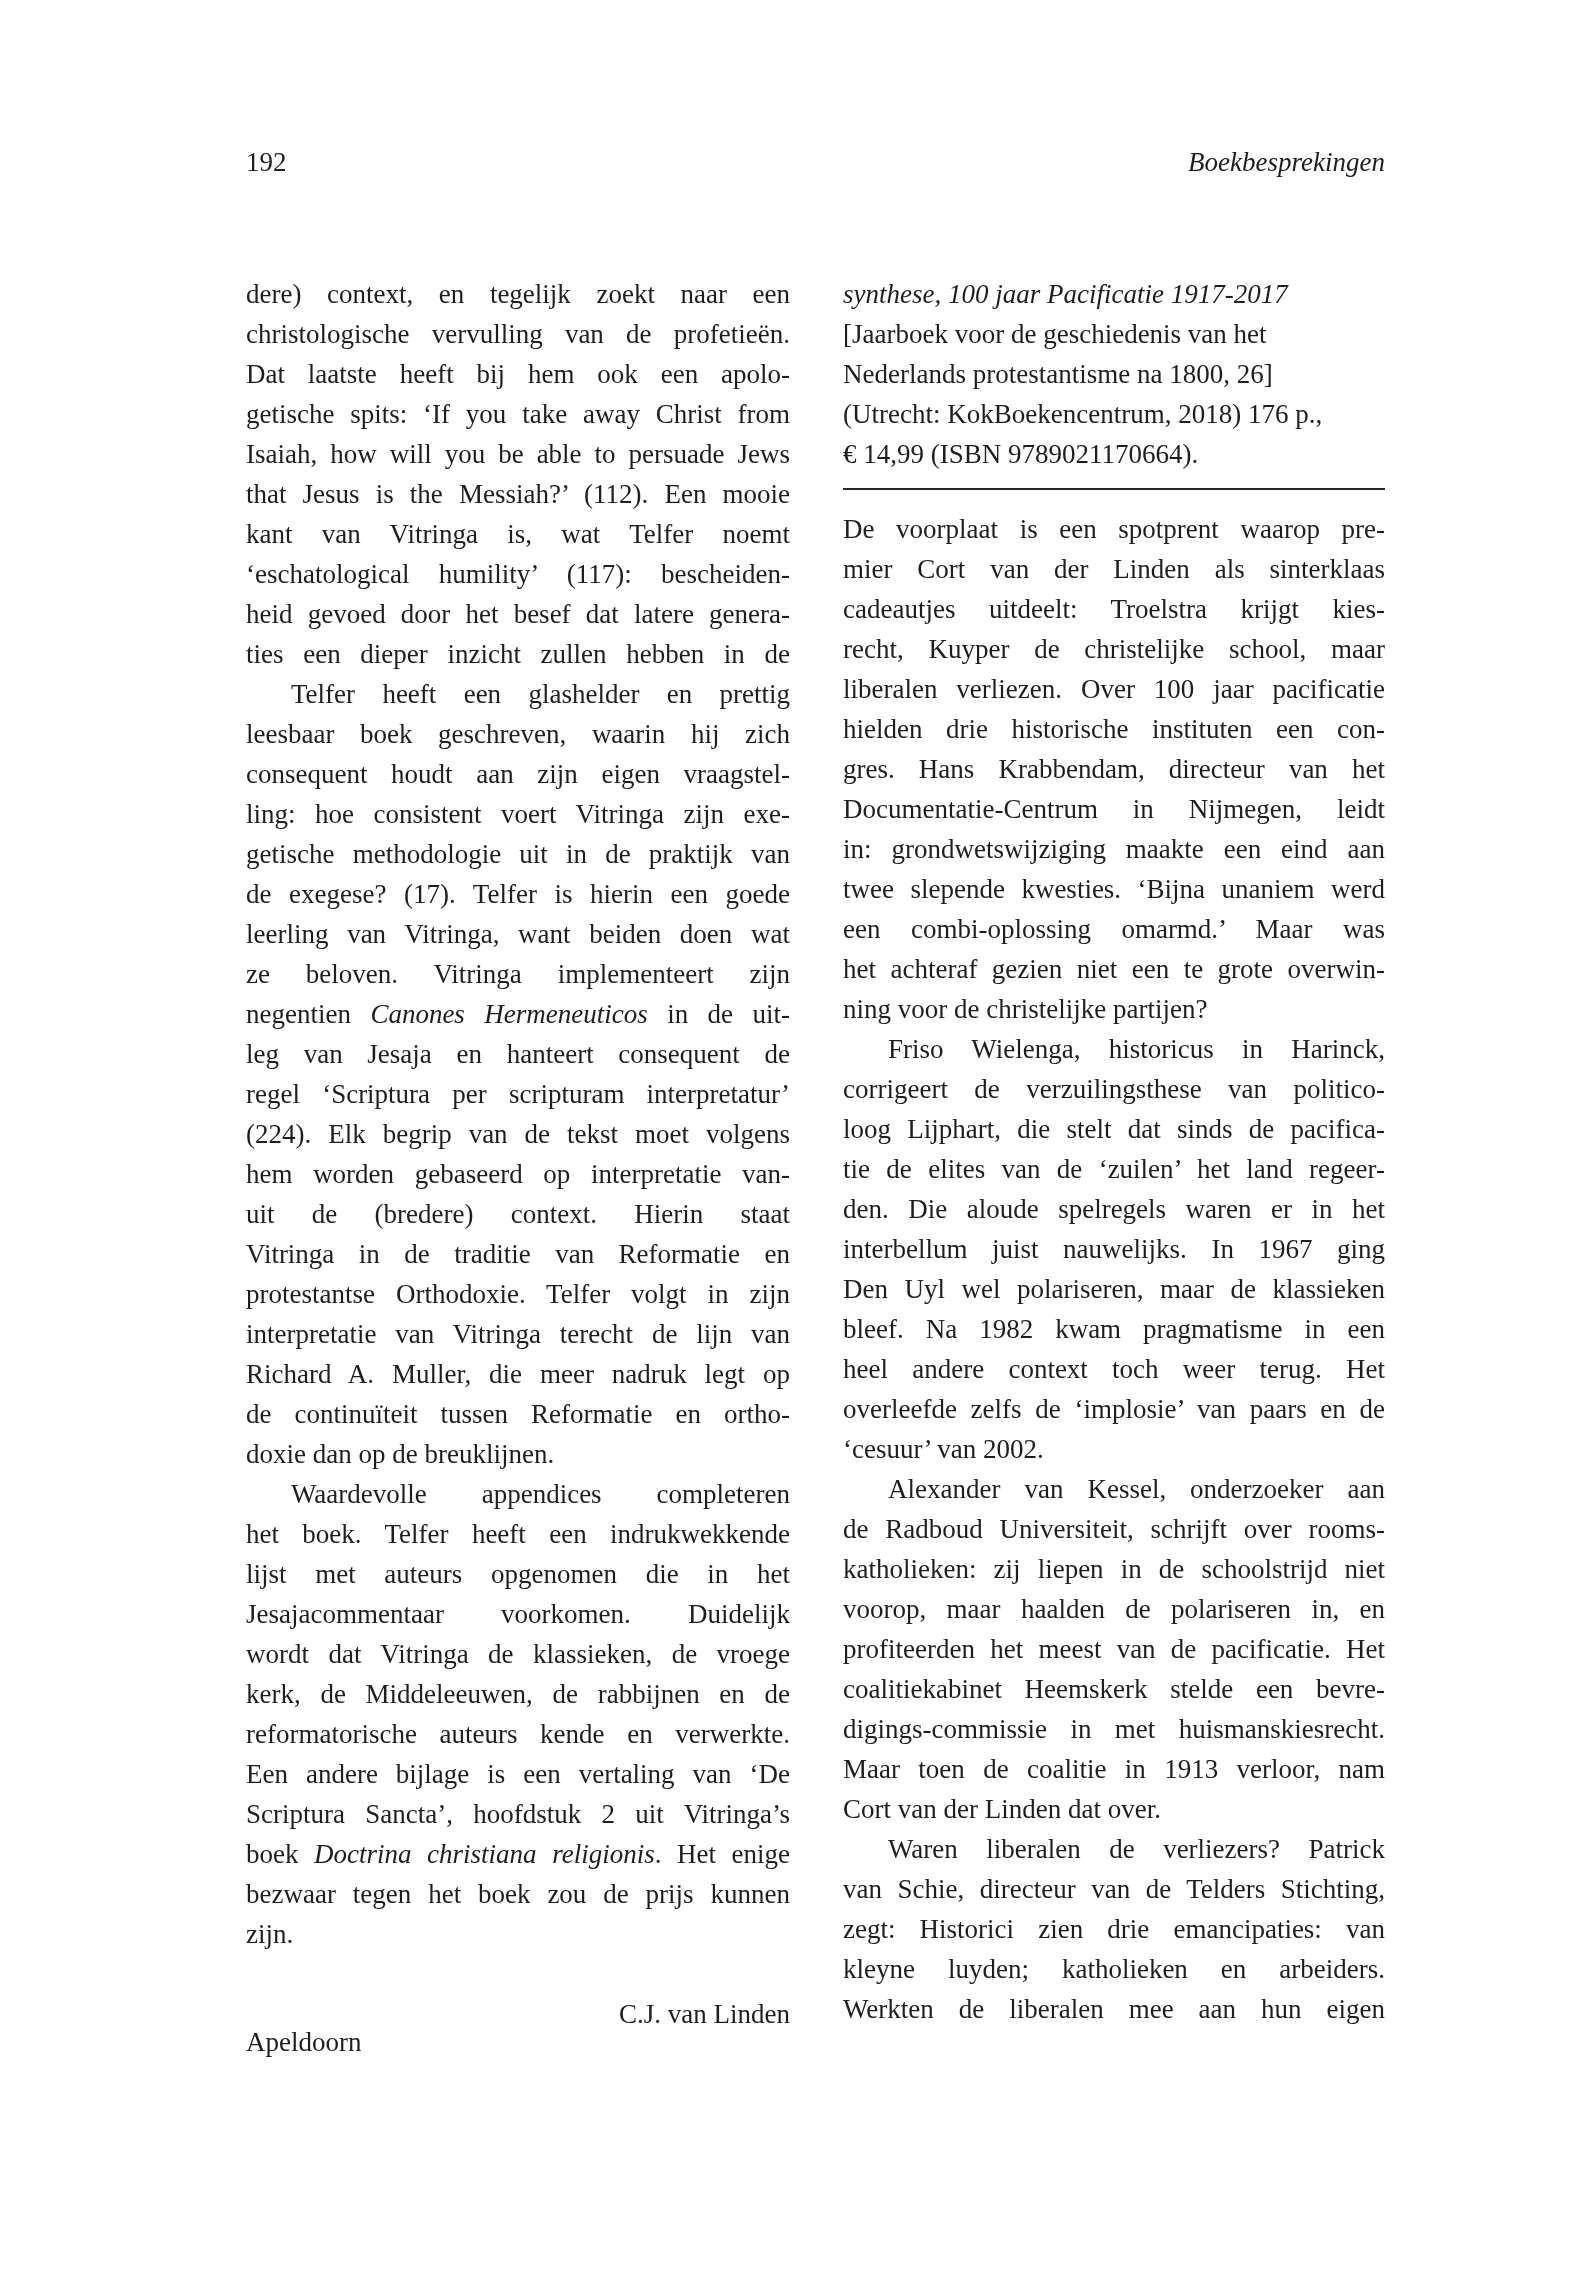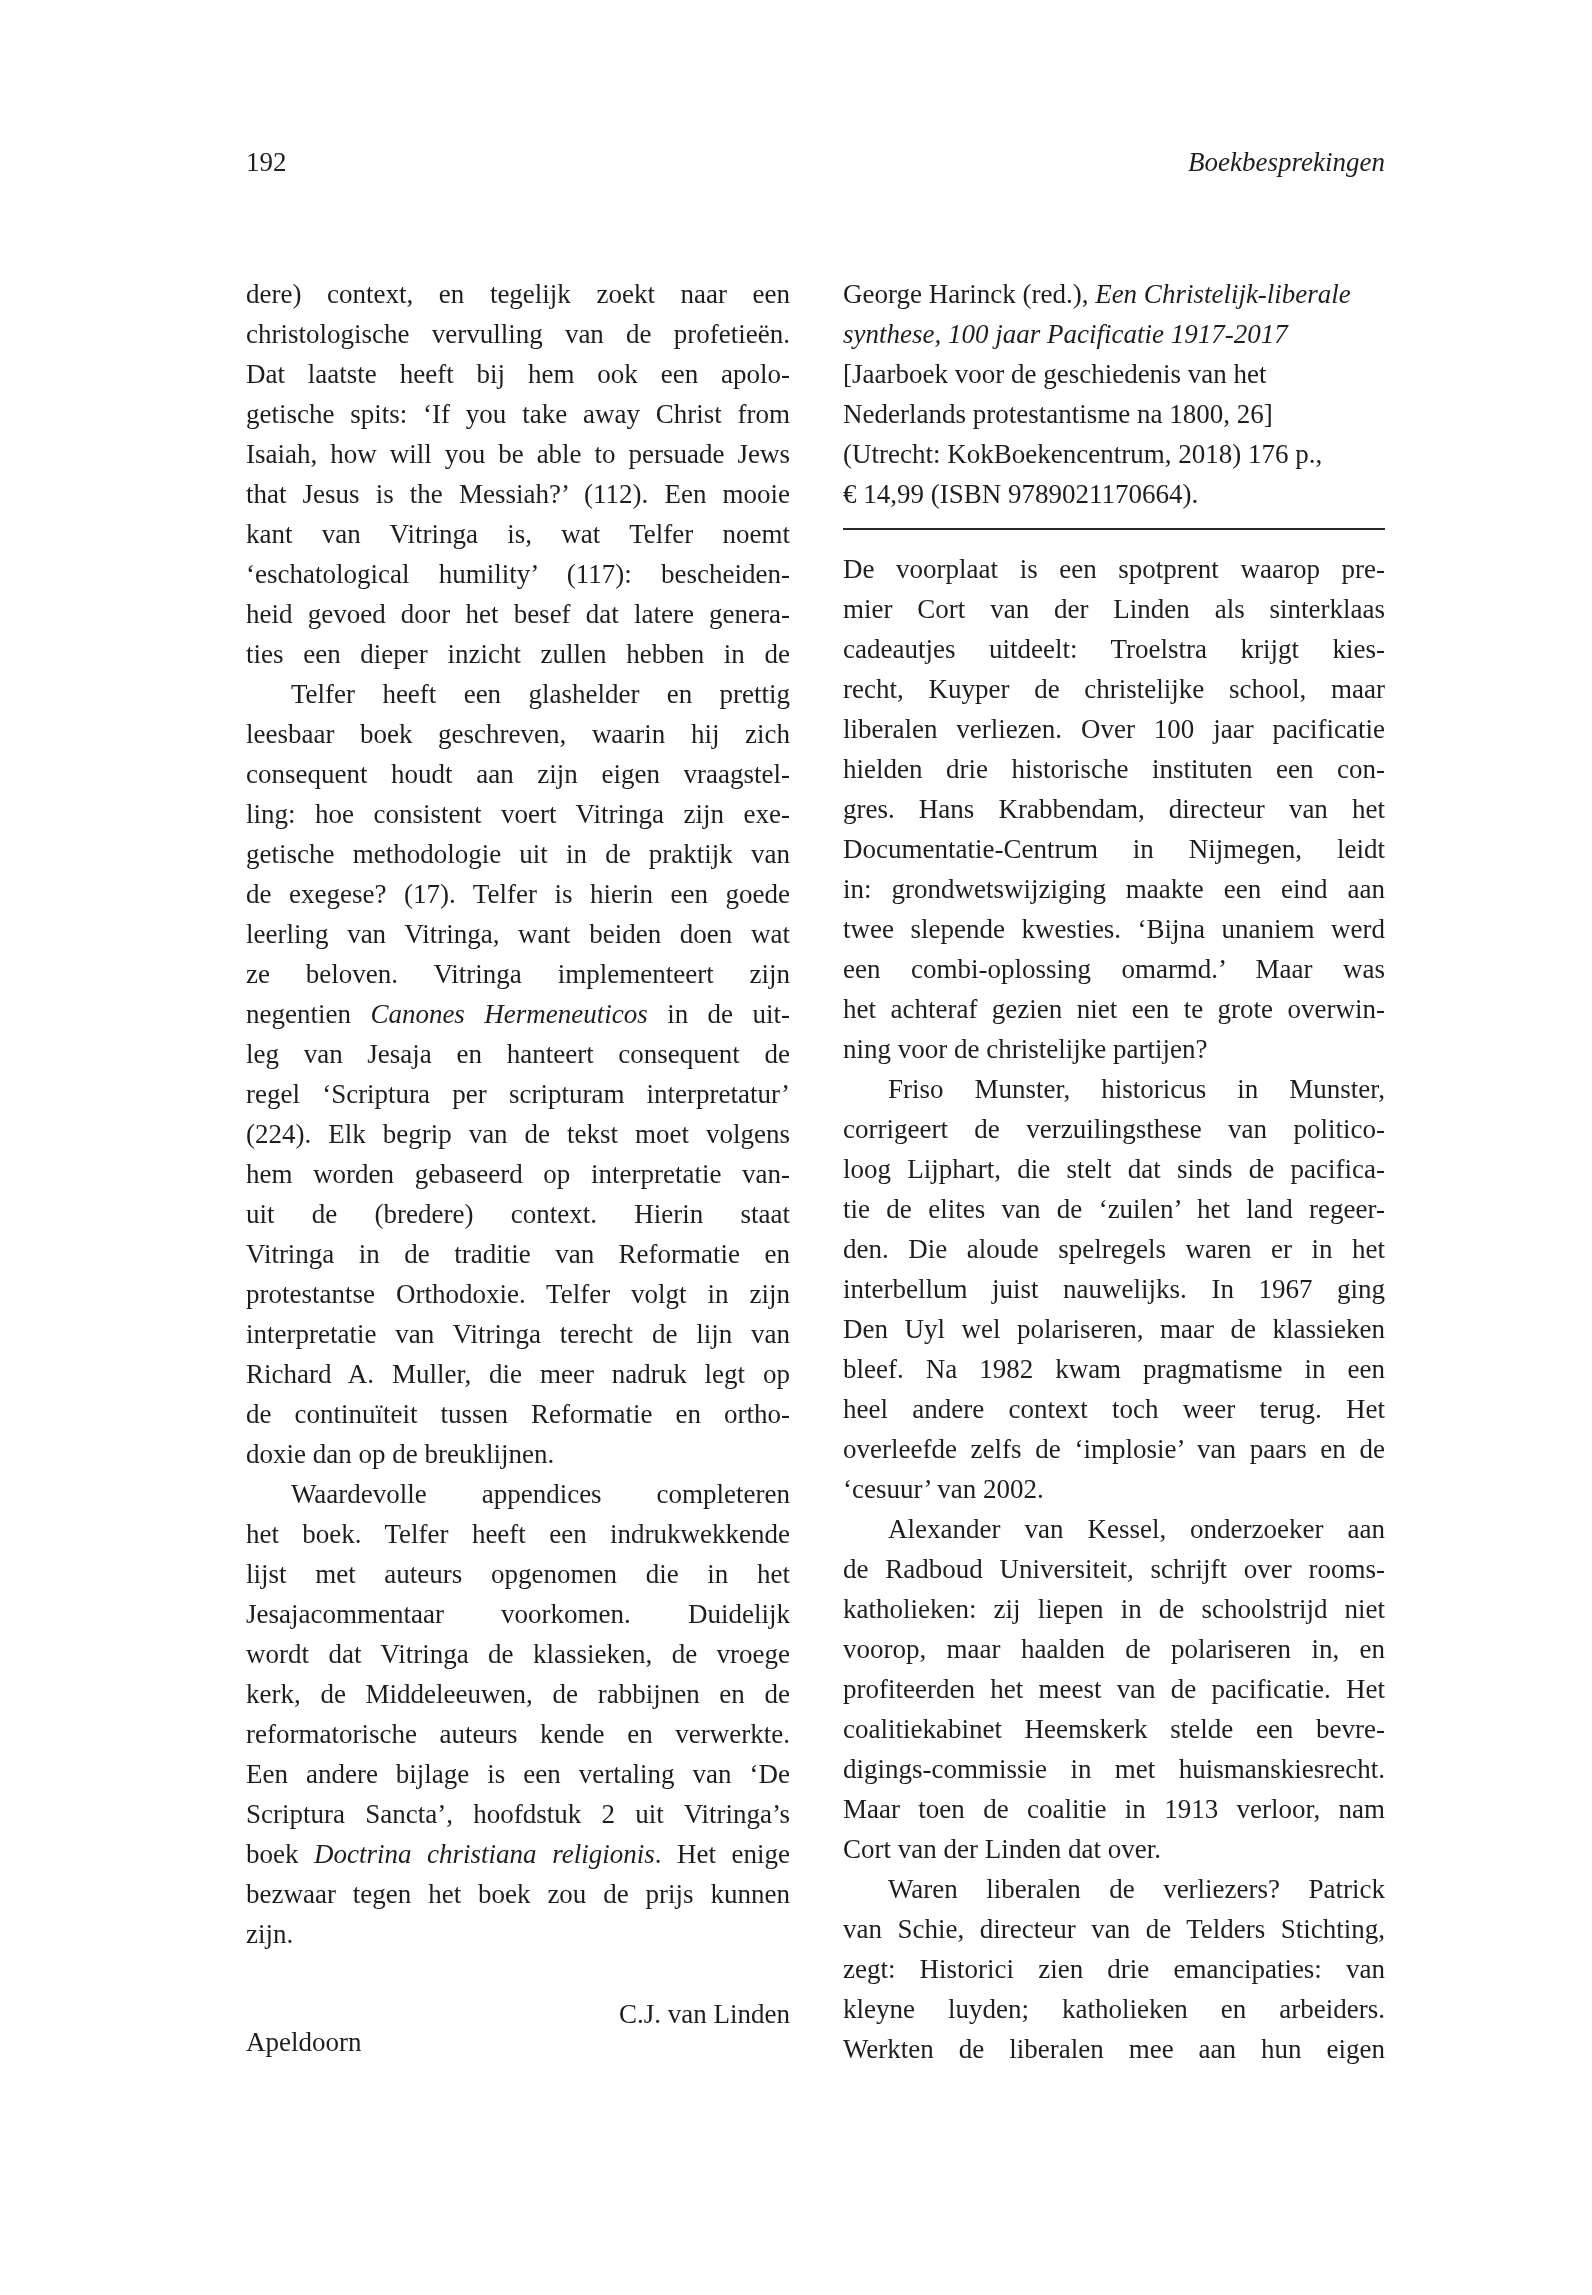--- a/index.html
+++ b/index.html
@@ -98,21 +98,20 @@
       </div>
     </div>
   <div class="signature">
     <span class="place">Apeldoorn</span>
     <span class="author">C.J. van Linden</span>
   </div>
 </section>
 
 <section class="column col-right">
   <div id="bib-entry">
-      <span class="line ragged">George Harinck (red.), <i>Een Christelijk-liberale</i></span>
       <span class="line ragged"><i>synthese, 100 jaar Pacificatie 1917-2017</i></span>
       <span class="line ragged">[Jaarboek voor de geschiedenis van het</span>
       <span class="line ragged">Nederlands protestantisme na 1800, 26]</span>
       <span class="line ragged">(Utrecht: KokBoekencentrum, 2018) 176 p.,</span>
       <span class="line ragged">€ 14,99 (ISBN 9789021170664).</span>
     </div>
   <div class="rule"></div>
   <div id="right-paragraphs">
       <div>
         <span class="line">De voorplaat is een spotprent waarop pre-</span>
@@ -123,21 +122,21 @@
         <span class="line">hielden drie historische instituten een con-</span>
         <span class="line">gres. Hans Krabbendam, directeur van het</span>
         <span class="line">Documentatie-Centrum in Nijmegen, leidt</span>
         <span class="line">in: grondwetswijziging maakte een eind aan</span>
         <span class="line">twee slepende kwesties. ‘Bijna unaniem werd</span>
         <span class="line">een combi-oplossing omarmd.’ Maar was</span>
         <span class="line">het achteraf gezien niet een te grote overwin-</span>
         <span class="line last">ning voor de christelijke partijen?</span>
       </div>
       <div>
-        <span class="line indent">Friso Munster, historicus in Munster,</span>
+        <span class="line indent">Friso Wielenga, historicus in Harinck,</span>
         <span class="line">corrigeert de verzuilingsthese van politico-</span>
         <span class="line">loog Lijphart, die stelt dat sinds de pacifica-</span>
         <span class="line">tie de elites van de ‘zuilen’ het land regeer-</span>
         <span class="line">den. Die aloude spelregels waren er in het</span>
         <span class="line">interbellum juist nauwelijks. In 1967 ging</span>
         <span class="line">Den Uyl wel polariseren, maar de klassieken</span>
         <span class="line">bleef. Na 1982 kwam pragmatisme in een</span>
         <span class="line">heel andere context toch weer terug. Het</span>
         <span class="line">overleefde zelfs de ‘implosie’ van paars en de</span>
         <span class="line last">‘cesuur’ van 2002.</span>

